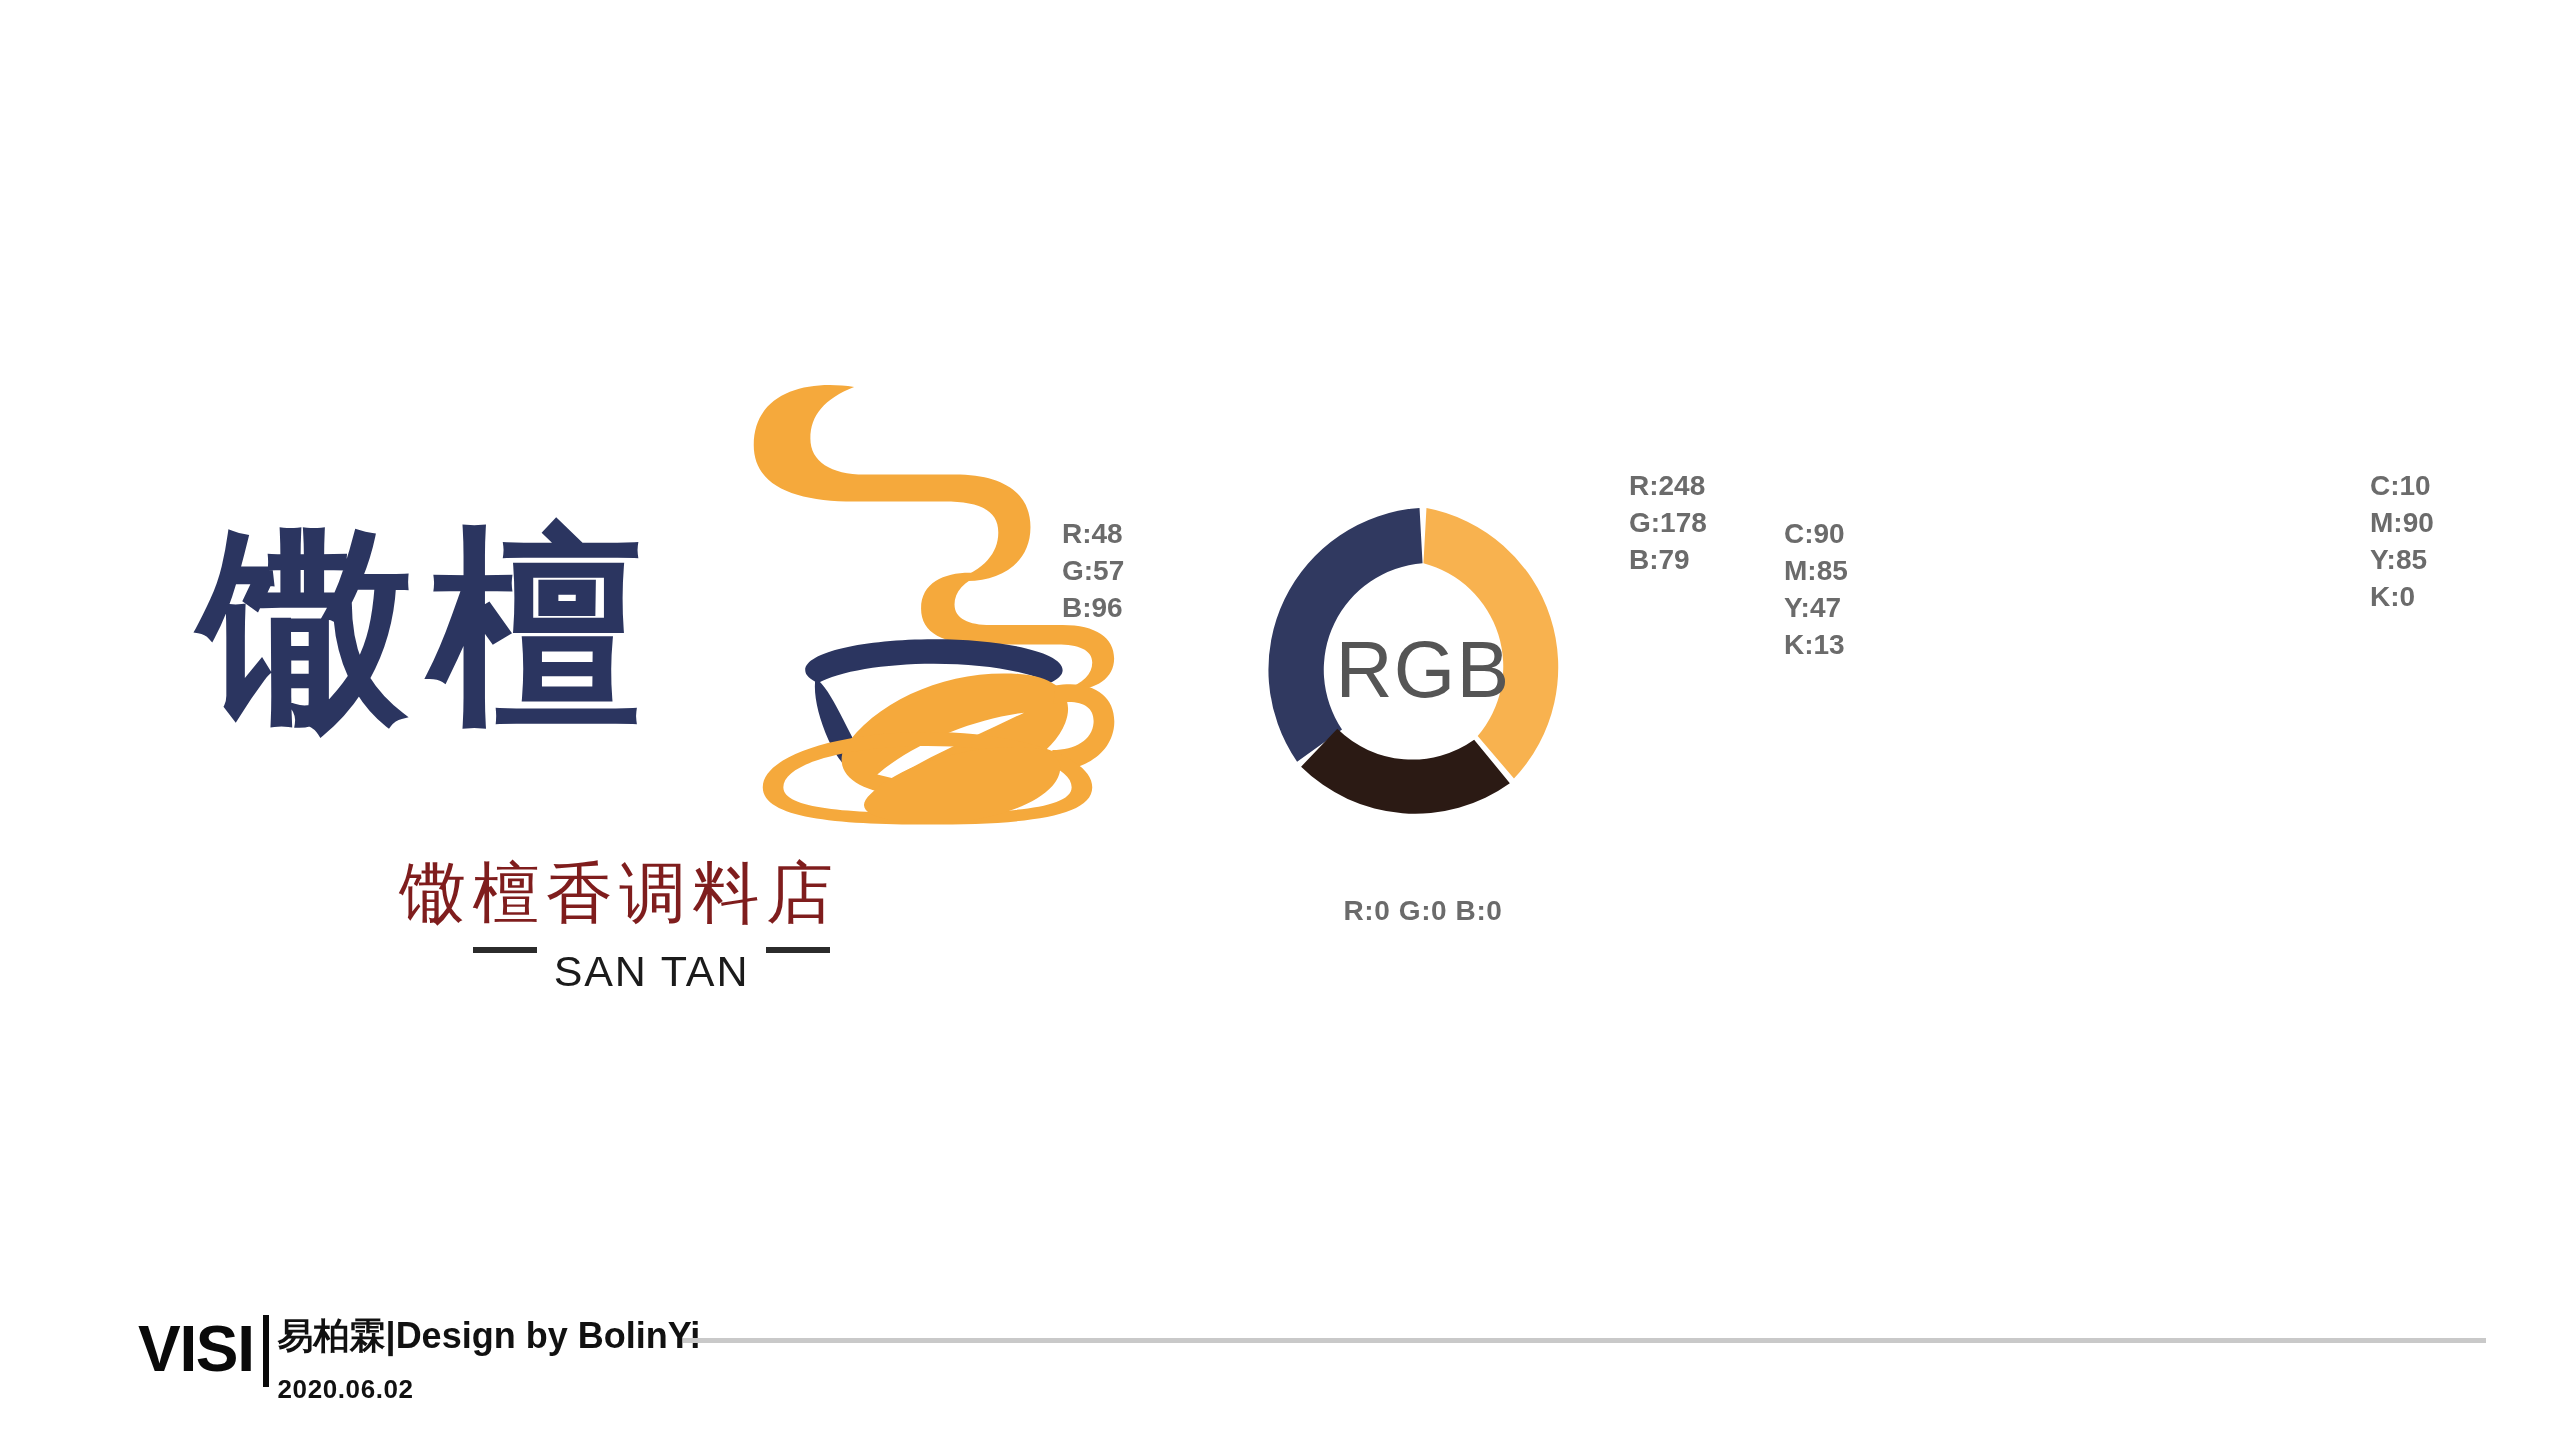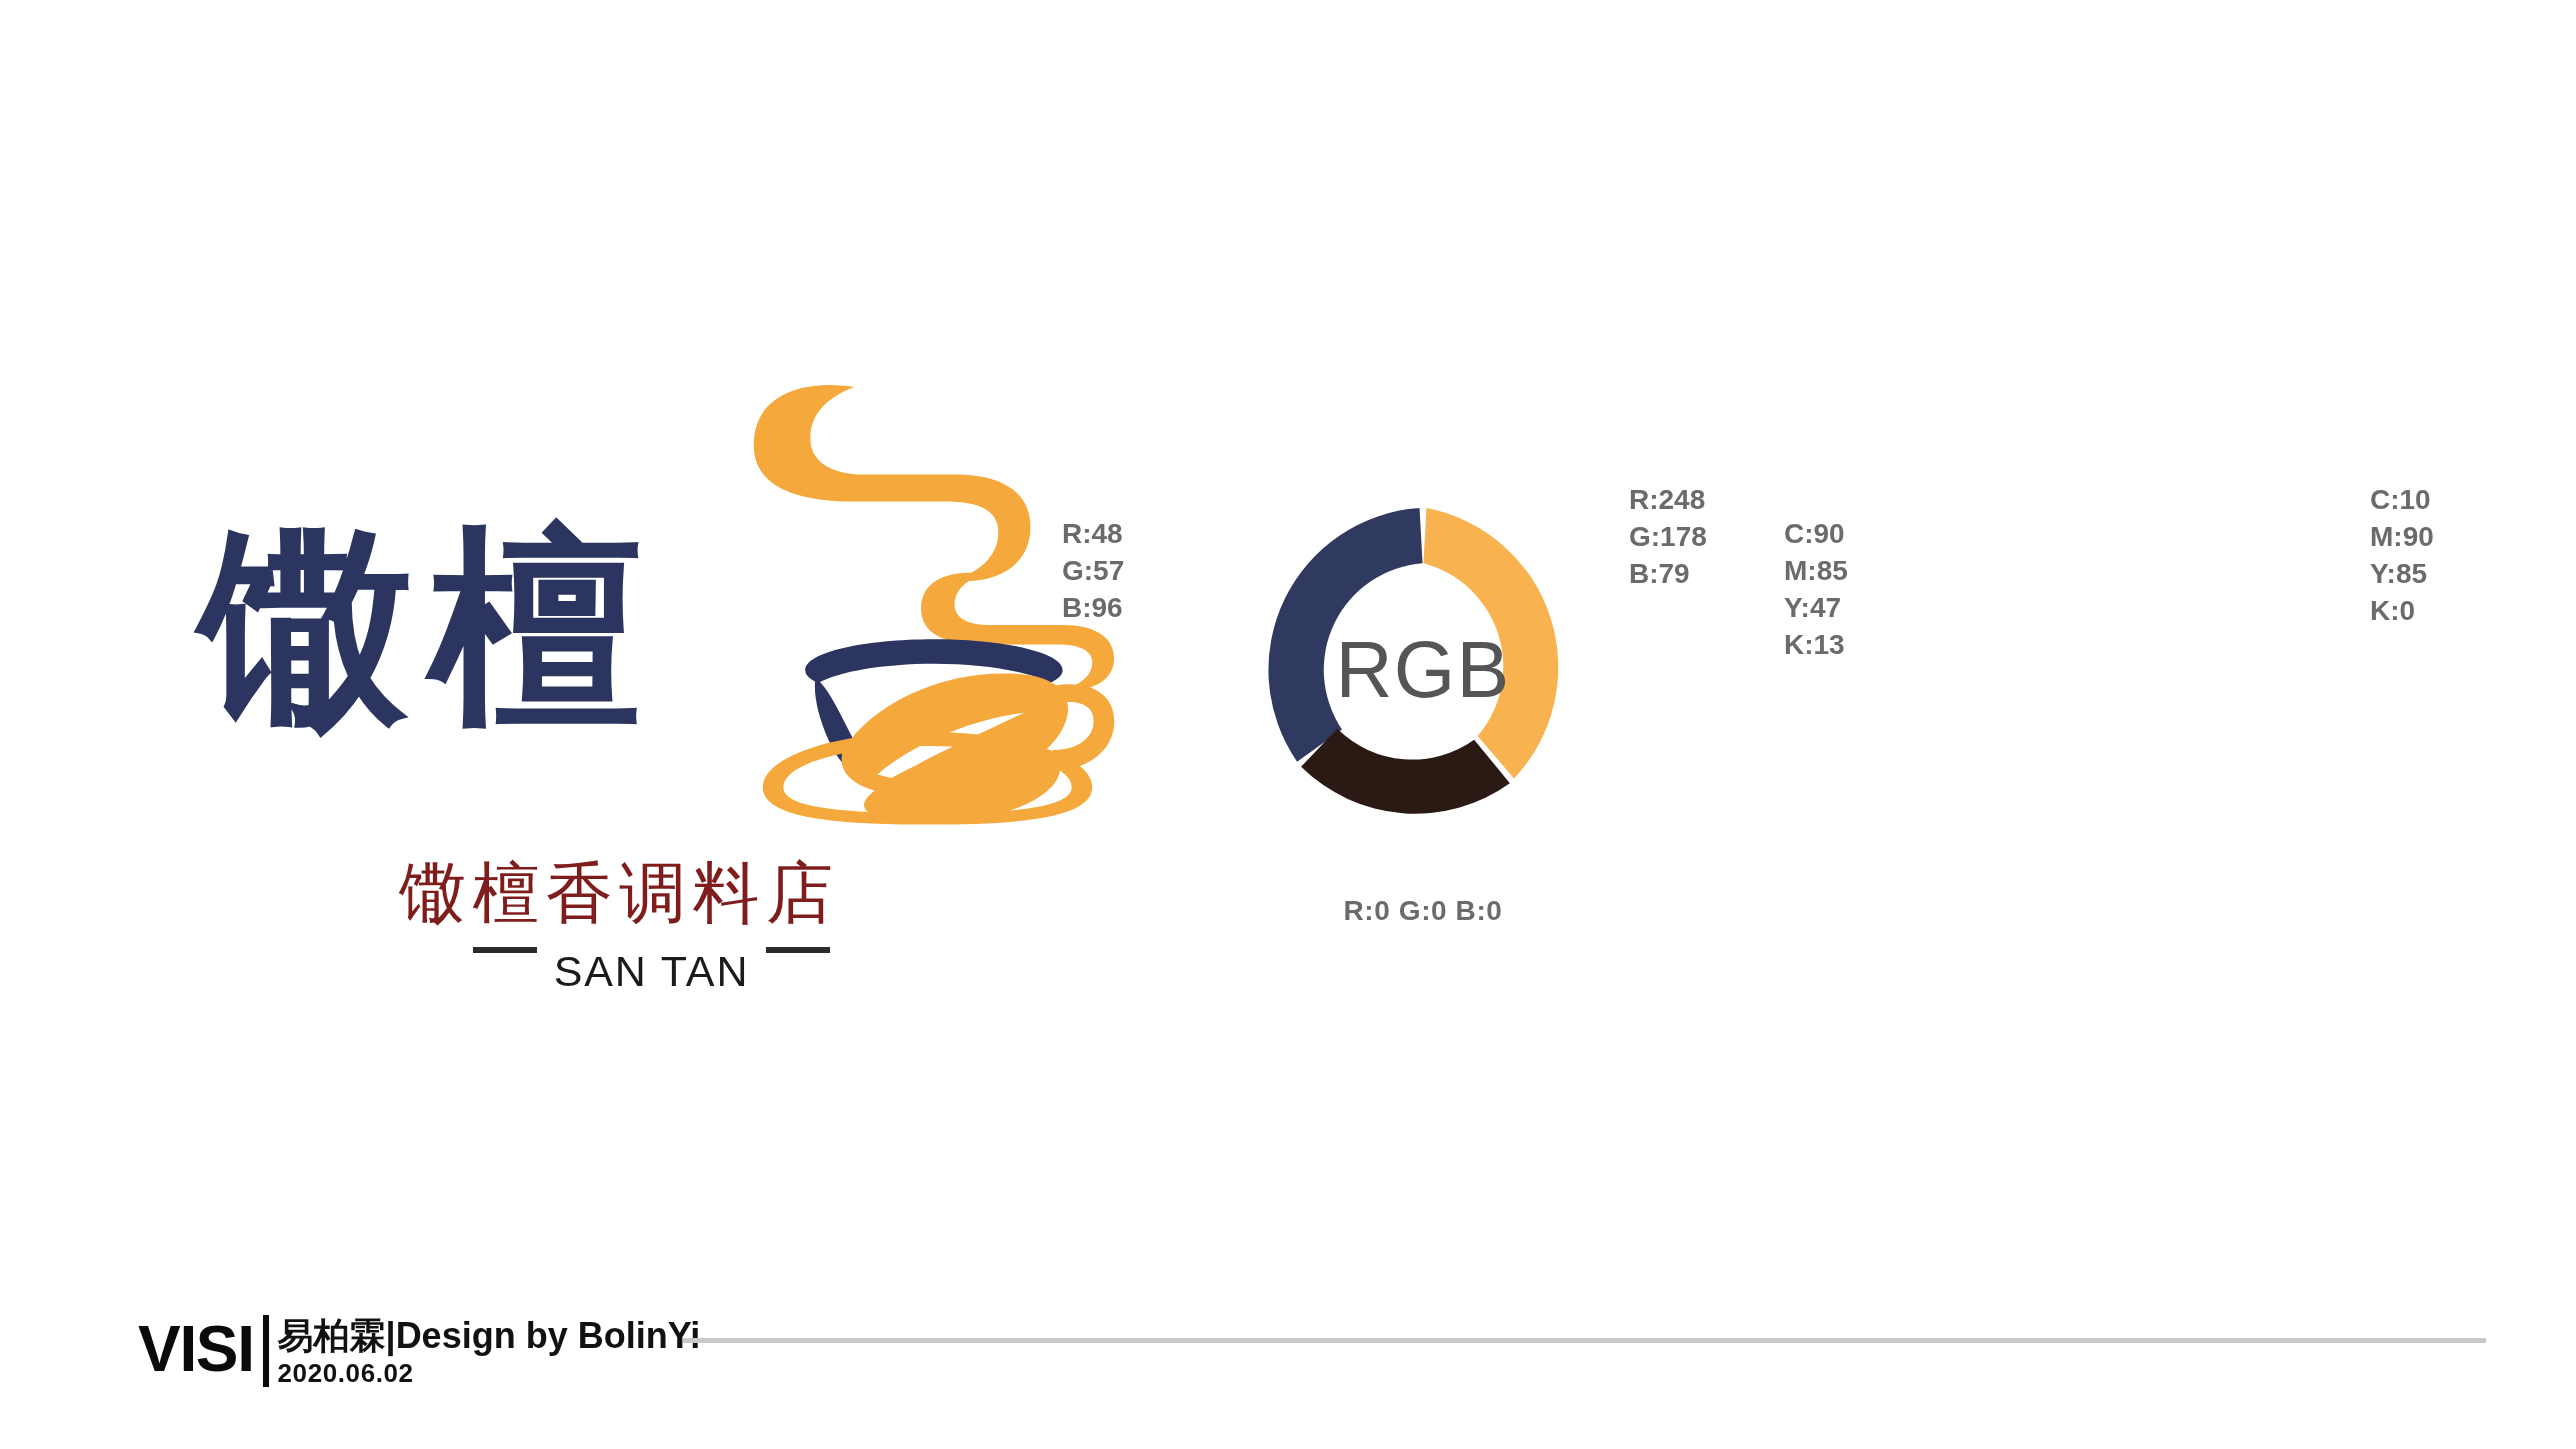--- a/index.html
+++ b/index.html
@@ -97,21 +97,21 @@
   .label-block{
     position:absolute;
     font-size:28px;
     line-height:37px;
     color:#6b6b6b;
     font-weight:600;
     font-family:"Liberation Sans", sans-serif;
     white-space:nowrap;
   }
   .label-left{ left:-71px; top:32px; text-align:left;margin-top:32px; }
-  .label-right{ left:496px; top:30px; text-align:left; }
+  .label-right{ left:496px; top:16px; text-align:left; }
   .label-bottom{
     position:absolute;
     left:0; top:444px;
     width:580px;
     text-align:center;
     font-size:28px;
     color:#6b6b6b;
     font-weight:600;
     letter-spacing:0.6px;
     font-family:"Liberation Sans", sans-serif;
@@ -143,20 +143,21 @@
     color:#0a0a0a;
     font-family:"Liberation Sans", sans-serif;
   }
   #footer-visi-bar{
     width:5.8px;height:72px;background:#0a0a0a;
     margin:1.3px 9px 0 9px;
   }
   #footer-textcol{
     display:flex;flex-direction:column;
     margin-top:2.6px;
+    gap:16px;
   }
   #footer-line1{
     font-size:36px;line-height:39px;
     color:#111111;font-weight:700;
     white-space:nowrap;
     font-family:"DejaVu Sans", sans-serif;
   }
   #footer-line1 .en{
     font-family:"Liberation Sans", sans-serif;
     font-weight:600;

